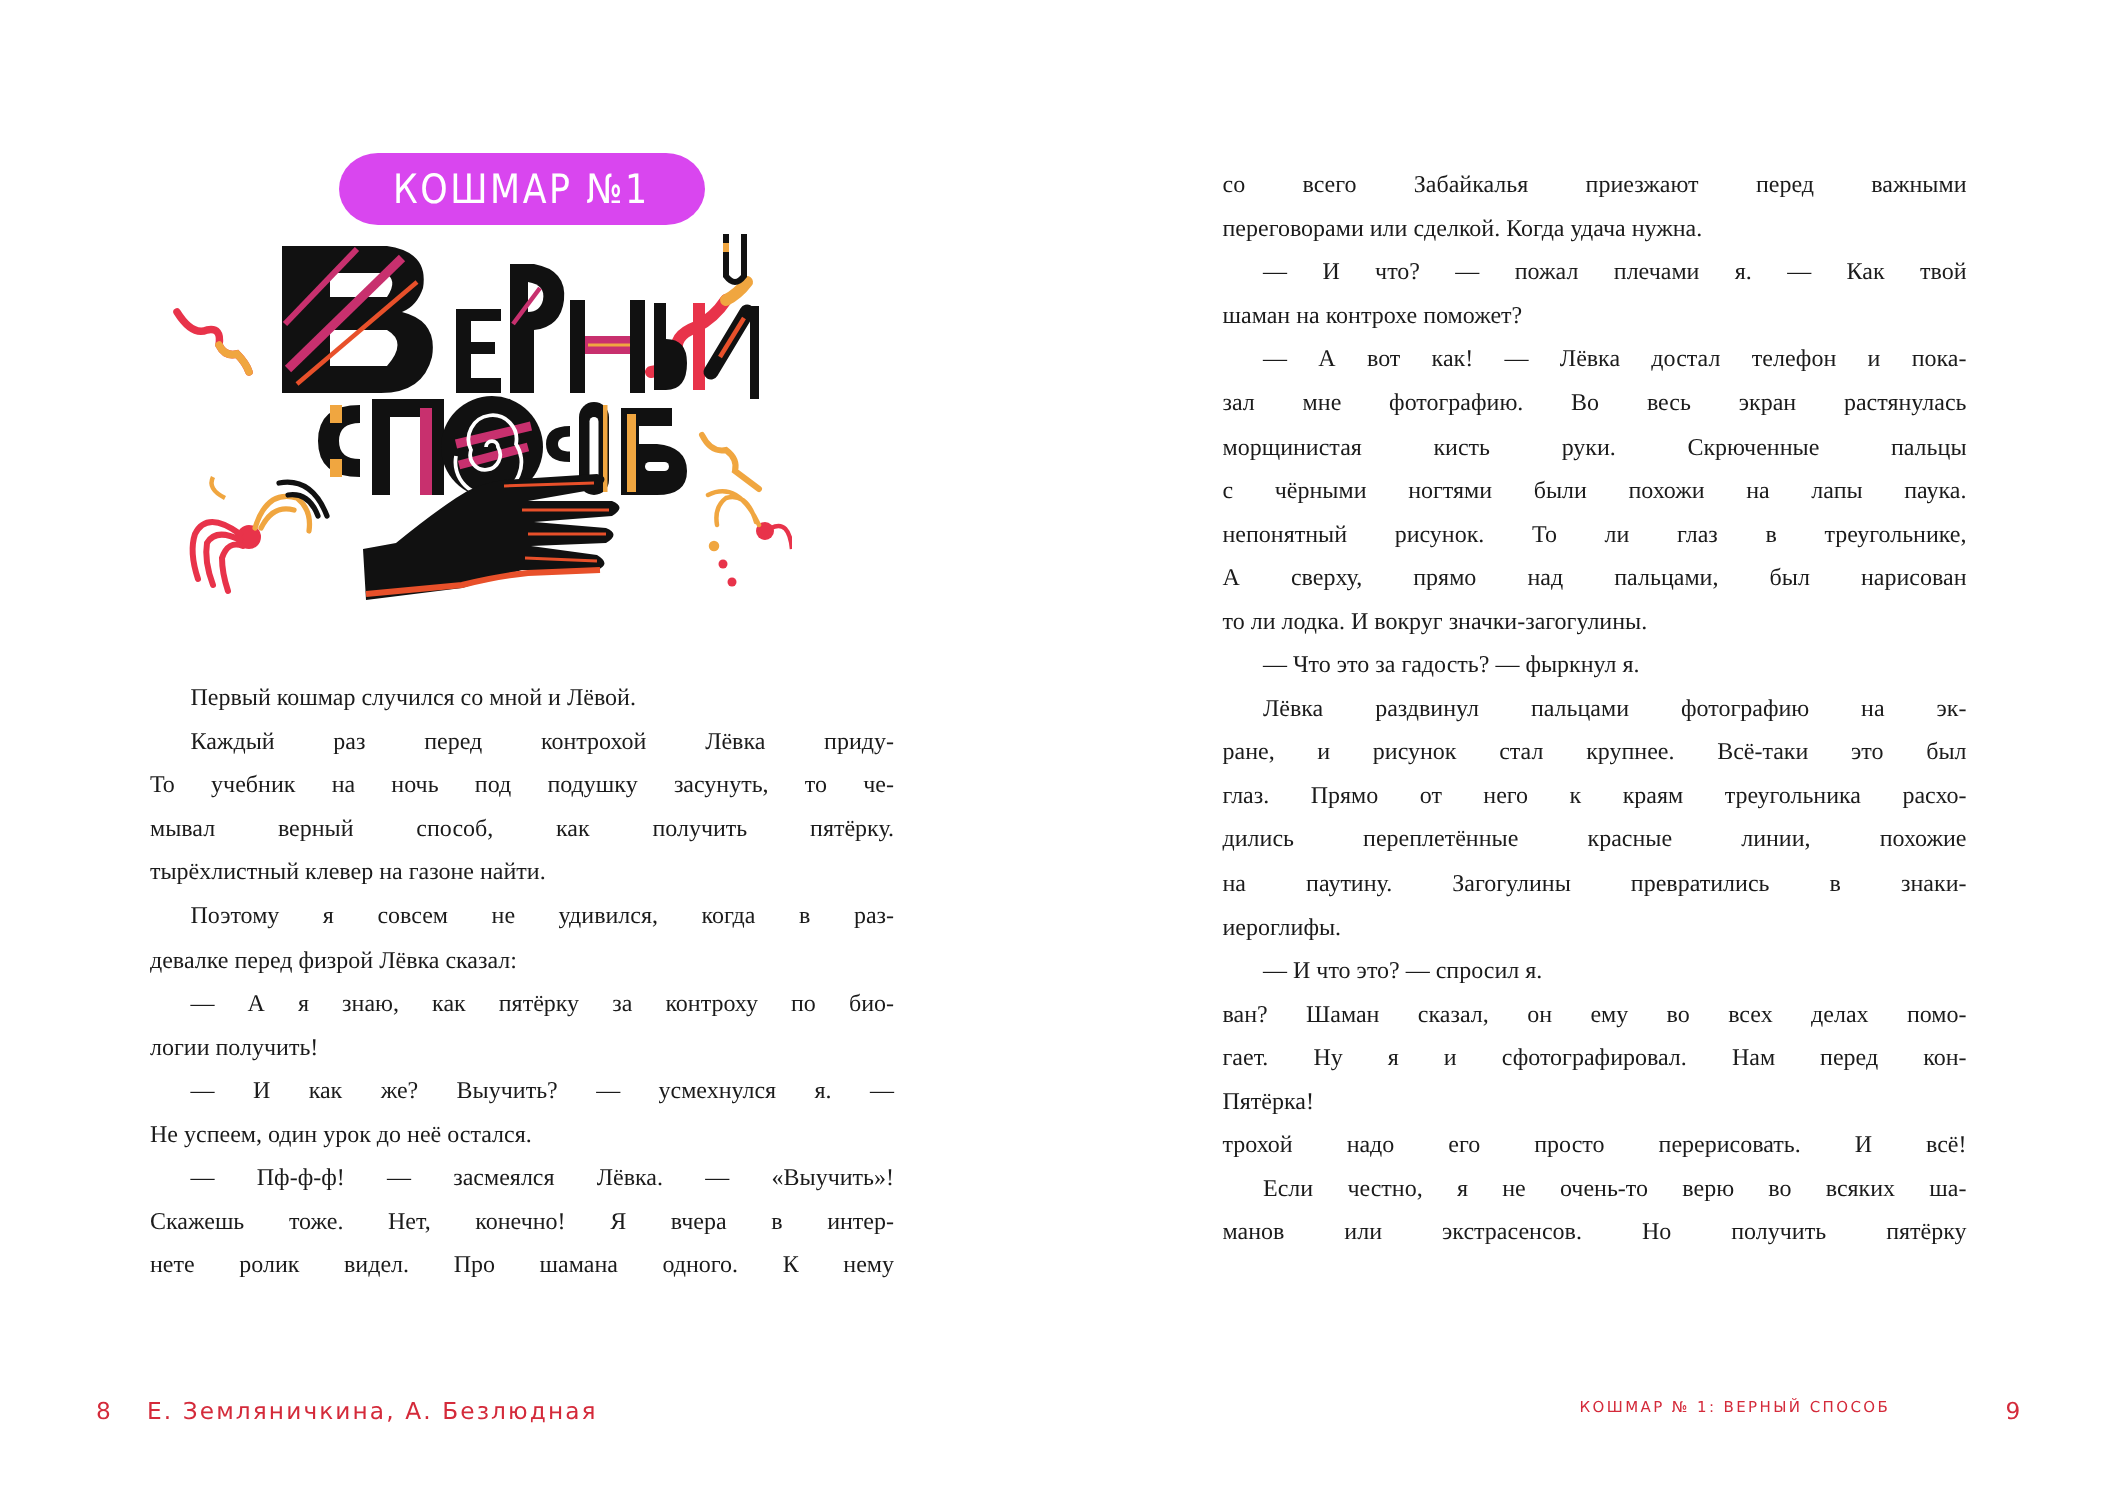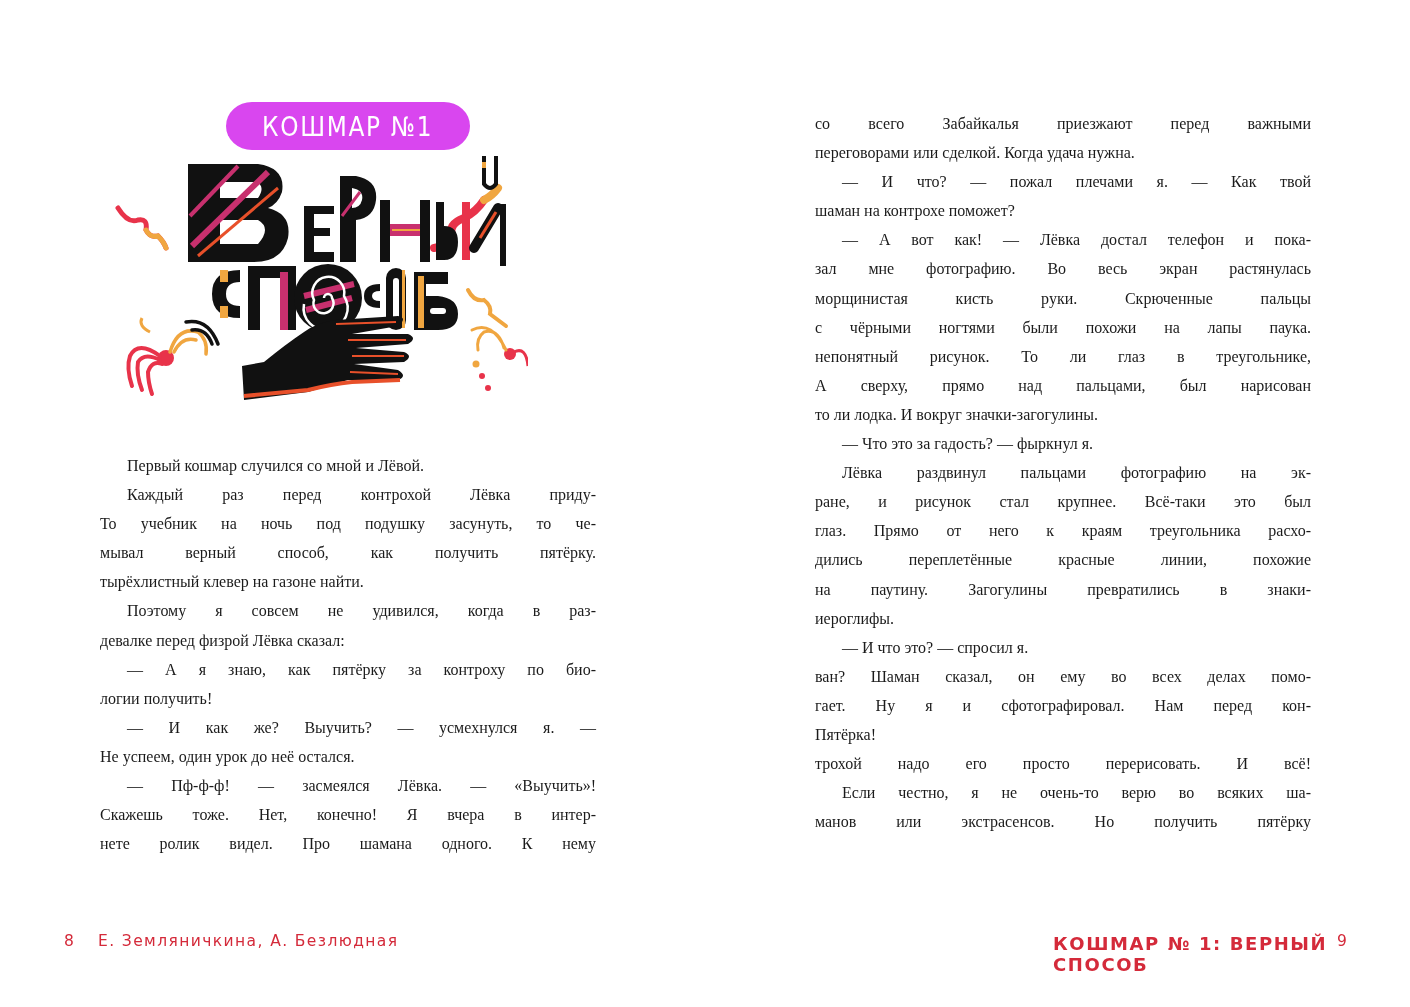--- a/index.html
+++ b/index.html
@@ -19,21 +19,21 @@
   .left-text { left: 100px; top: 451px; width: 496px; }
   .right-text { left: 815px; top: 109px; width: 496px; }
   .text-block .line { display: block; height: 29.1px; white-space: nowrap; text-align: justify; text-align-last: justify; }
   .text-block .line.last { text-align-last: left; }
   .text-block .line.indent { padding-left: 27px; }
 
   
   .footer { position: absolute; top: 932px; font-family: "DejaVu Sans", sans-serif; color: #d42a3a; font-size: 15.5px; letter-spacing: 1.4px; }
   .footer-left-num { left: 64px; }
   .footer-left-authors { left: 98px; }
-  .footer-right-title { left: 1053px; font-weight: bold; letter-spacing: 1.6px; font-size: 18px; top: 933px; }
+  .footer-right-title { left: 1053px; font-weight: normal; letter-spacing: 1.6px; font-size: 10px; top: 933px; }
   .footer-right-num { left: 1337px; }
 </style>
 </head>
 <body>
 
 <div class="page page-left">
 
   <div class="illustration">
     <svg class="title-art" viewBox="0 0 420 320" xmlns="http://www.w3.org/2000/svg">
 

